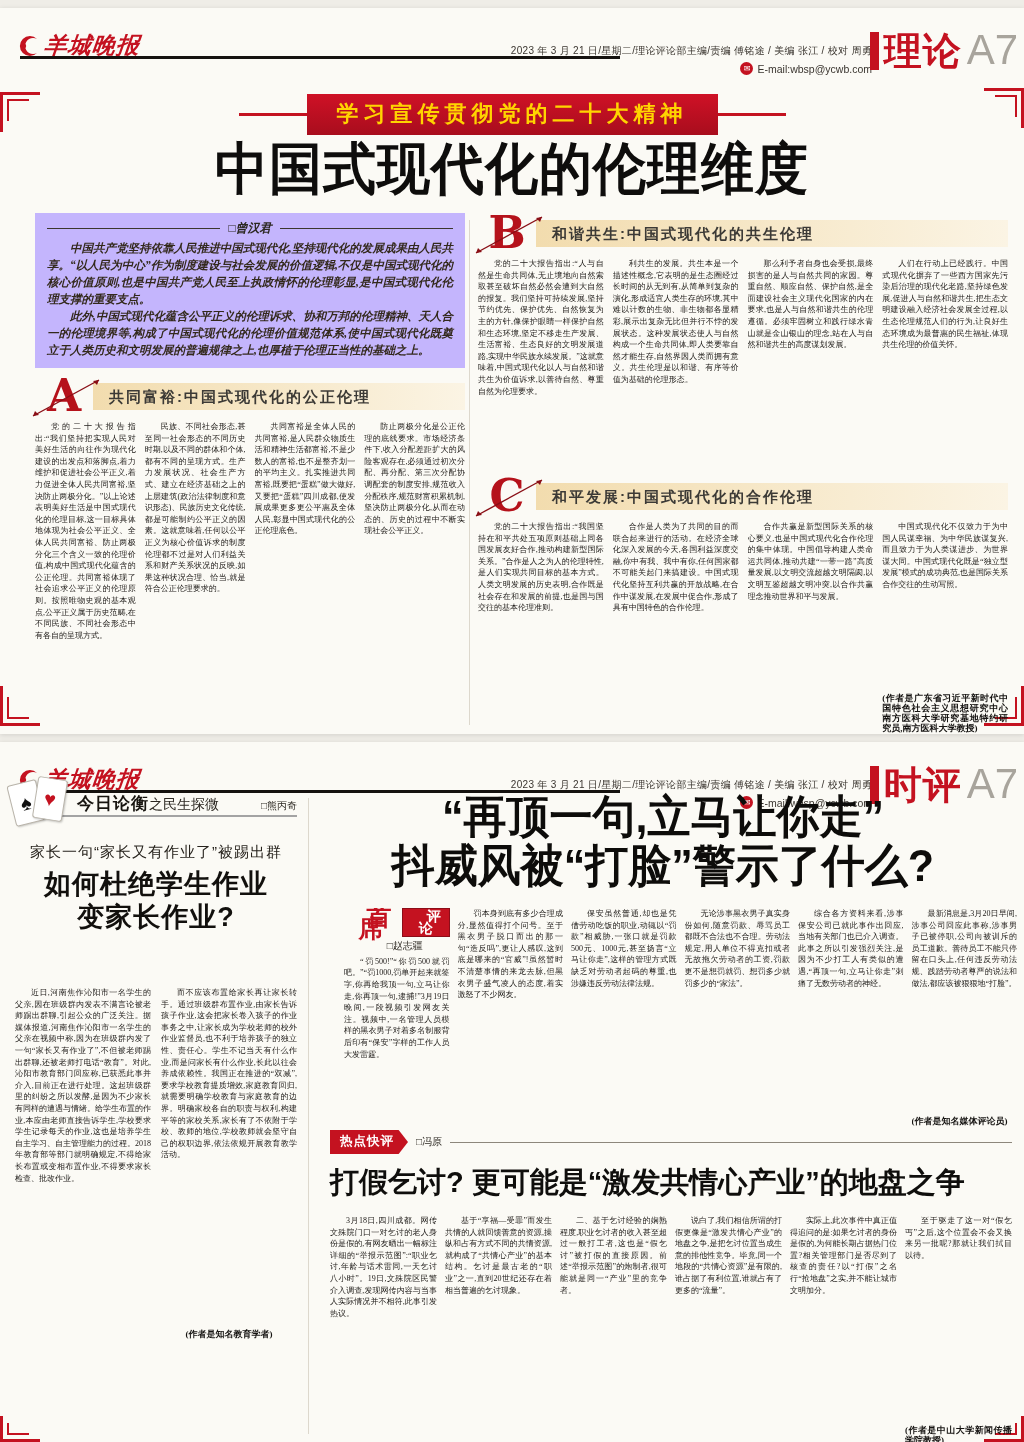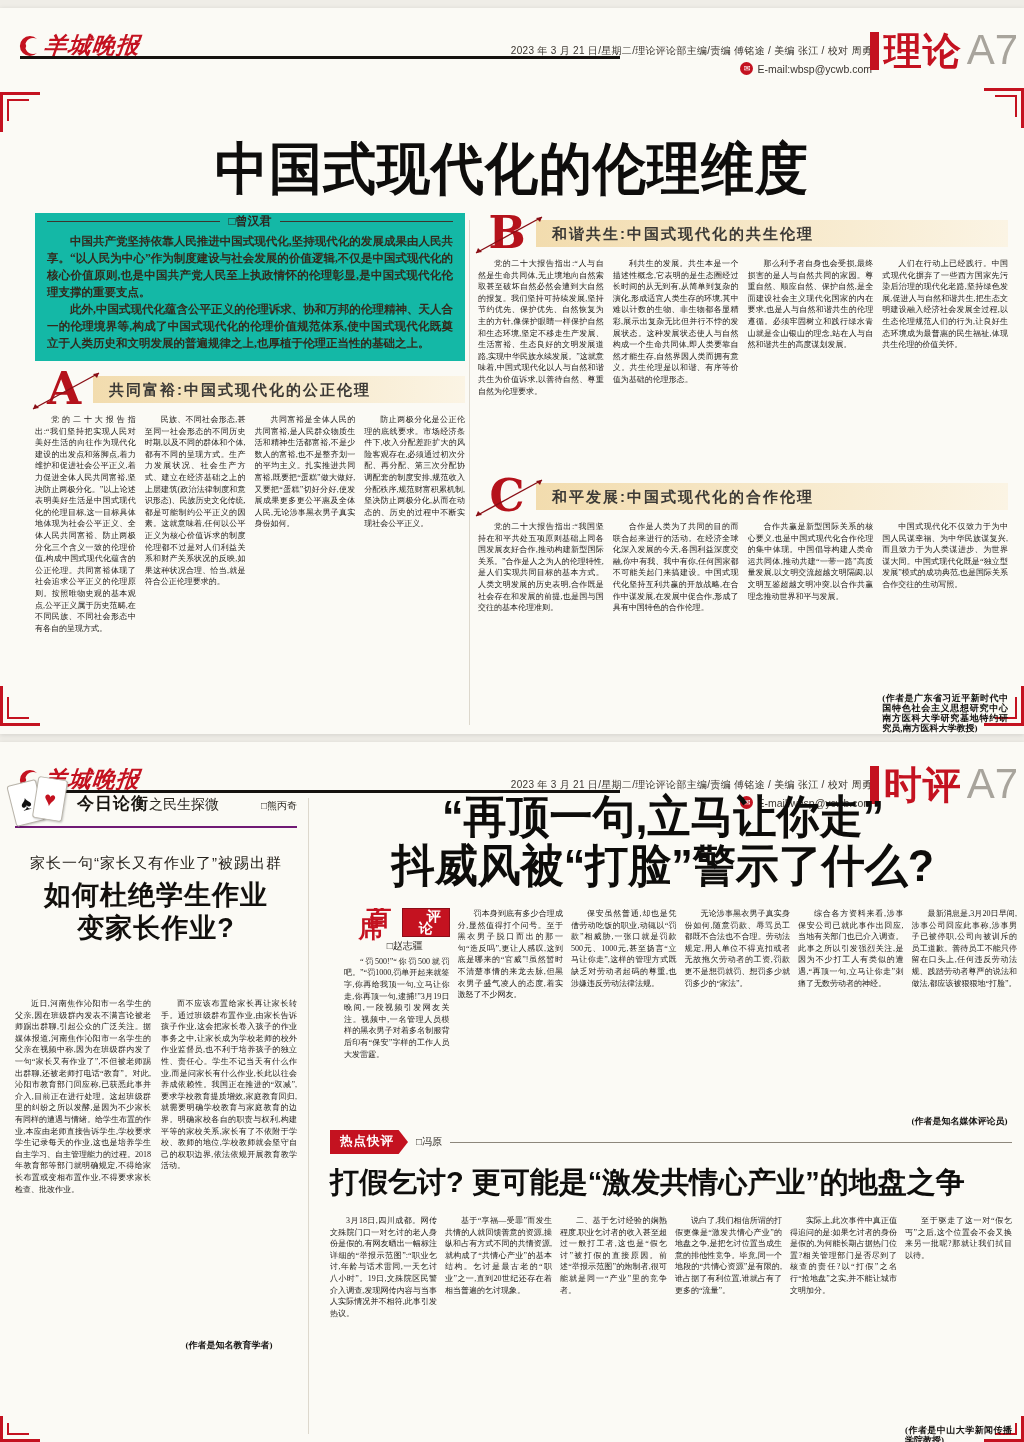--- a/index.html
+++ b/index.html
@@ -28,21 +28,21 @@
   .banner-line { width:68px; height:3px; background:#c41220; }
   .banner-box { background:linear-gradient(180deg,#cf1126,#a80d1d); color:#ffd400; font-size:22px; font-weight:900; letter-spacing:5px; padding:5px 30px 6px; }
   .big-headline { position:absolute; left:0; top:126px; width:100%; text-align:center; font-size:53px; font-weight:900; color:#0e0d0c; letter-spacing:1px; transform:scaleY(1.06); }
 
   .divider-v { position:absolute; width:1px; background:#ddd8cd; }
   .t-div { left:469px; top:212px; height:505px; }
 
   .left-block { position:absolute; left:35px; top:205px; width:430px; }
   .right-block { position:absolute; left:478px; top:205px; width:530px; }
 
-  .intro-box { background:#14b8a6; padding:0 12px 9px; }
+  .intro-box { background:#c4b5fd; padding:7px 12px 9px;font-style:italic; }
   .byline-row { display:flex; align-items:center; gap:8px; margin-bottom:3px; }
   .byline-row .ln { flex:1; height:1px; background:#3c362d; }
   .byline { font-size:12px; font-weight:bold; color:#2c2822; }
   .intro-box p { font-size:11.5px; line-height:17px; color:#33291c; font-weight:600; text-align:justify; text-indent:2em; font-family:"Liberation Serif", serif; }
 
   .sec-head { display:flex; align-items:center; margin-top:10px; height:36px; }
   .sec-letter { position:relative; width:58px; height:36px; font-family:"DejaVu Serif", serif; font-weight:900; font-size:44px; line-height:36px; color:#b5121b; text-align:center; }
   .sec-letter svg { position:absolute; left:-8px; top:-4px; width:78px; height:46px; }
   .sec-title { flex:1; height:27px; line-height:27px; background:linear-gradient(90deg,#f2dcae,#fbf4e4); font-size:15px; font-weight:bold; color:#3c3a36; letter-spacing:2px; padding-left:16px; }
 
@@ -65,21 +65,21 @@
   .c-tr i.n { right:7px; top:7px; width:22px; height:22px; border-right-width:2px; border-top-width:2px; }
   .c-bl i.o { left:0; bottom:0; width:40px; height:40px; border-left-width:3px; border-bottom-width:3px; }
   .c-bl i.n { left:7px; bottom:7px; width:22px; height:22px; border-left-width:2px; border-bottom-width:2px; }
   .c-br i.o { right:0; bottom:0; width:40px; height:40px; border-right-width:3px; border-bottom-width:3px; }
   .c-br i.n { right:7px; bottom:7px; width:22px; height:22px; border-right-width:2px; border-bottom-width:2px; }
   .left-box { position:absolute; left:15px; top:50px; width:282px; }
   .cards { position:absolute; left:-6px; top:-14px; width:66px; height:56px; }
   .card { position:absolute; width:30px; height:42px; background:#fff; border:1px solid #b9b4aa; border-radius:3px; font-size:20px; line-height:40px; text-align:center; box-shadow:1px 1px 2px rgba(0,0,0,.2); }
   .card-spade { left:2px; top:4px; transform:rotate(-14deg); color:#111; }
   .card-heart { left:26px; top:0; transform:rotate(9deg); color:#c41220; }
-  .tf-head { display:flex; align-items:baseline; padding-left:62px; border-bottom:2px solid #701a75; padding-bottom:11px; }
+  .tf-head { display:flex; align-items:baseline; padding-left:62px; border-bottom:2px solid #a3a3a3; padding-bottom:0; }
   .tf-title { font-size:17px; font-weight:900; color:#17140f; letter-spacing:1px; }
   .tf-sub { font-size:14px; color:#2c2822; }
   .tf-author { margin-left:auto; font-size:10px; color:#2c2822; }
   .kicker { margin-top:26px; text-align:center; font-size:15px; color:#26221c; letter-spacing:1px; }
   .lb-headline { margin-top:6px; text-align:center; font-size:27px; font-weight:900; color:#12100d; line-height:33px; letter-spacing:1px; }
   .lb-cols { display:flex; gap:10px; margin-top:14px; }
   .lb-cols .col { height:352px;margin-top:39px; }
   .lb-credit { text-align:center; }
 
   .main-headline { position:absolute; left:312px; top:52px; width:702px; text-align:center; font-size:43px; font-weight:900; color:#0d0c0a; line-height:47px; letter-spacing:0; transform:scaleY(1.05); }
@@ -137,20 +137,25 @@
       <span class="env-icon">✉</span>
       <span>E-mail:wbsp@ycwb.com</span>
     </div>
     <div class="section-label">
       <span class="section-bar"></span>
       <span class="section-name">理论</span>
       <span class="section-page">A7</span>
     </div>
   </div>
 
+  <div class="banner-row">
+    <span class="banner-line"></span>
+    <span class="banner-box">学习宣传贯彻党的二十大精神</span>
+    <span class="banner-line"></span>
+  </div>
 
   <div class="big-headline">中国式现代化的伦理维度</div>
 
   <div class="divider-v t-div"></div>
 
   <div class="left-block">
     <div class="intro-box">
       <div class="byline-row">
         <span class="ln"></span>
         <span class="byline">□曾汉君</span>
@@ -167,21 +172,21 @@
             <line x1="6" y1="42" x2="72" y2="6" stroke="#8a0f16" stroke-width="1.4"></line>
             <path d="M72 6 l-6 1 4 4 z" fill="#8a0f16"></path>
             <path d="M6 42 l6 -1 -4 -4 z" fill="#8a0f16"></path>
           </svg>
       </span>
       <span class="sec-title">共同富裕:中国式现代化的公正伦理</span>
     </div>
     <div class="cols a-body">
       <div class="col">党的二十大报告指出:“我们坚持把实现人民对美好生活的向往作为现代化建设的出发点和落脚点,着力维护和促进社会公平正义,着力促进全体人民共同富裕,坚决防止两极分化。”以上论述表明美好生活是中国式现代化的伦理目标,这一目标具体地体现为社会公平正义、全体人民共同富裕、防止两极分化三个含义一致的伦理价值,构成中国式现代化蕴含的公正伦理。共同富裕体现了社会追求公平正义的伦理原则。按照唯物史观的基本观点,公平正义属于历史范畴,在不同民族、不同社会形态中有各自的呈现方式。</div>
       <div class="col">民族、不同社会形态,甚至同一社会形态的不同历史时期,以及不同的群体和个体,都有不同的呈现方式。生产力发展状况、社会生产方式、建立在经济基础之上的上层建筑(政治法律制度和意识形态)、民族历史文化传统,都是可能制约公平正义的因素。这就意味着,任何以公平正义为核心价值诉求的制度伦理都不过是对人们利益关系和财产关系状况的反映,如果这种状况合理、恰当,就是符合公正伦理要求的。</div>
-      <div class="col">共同富裕是全体人民的共同富裕,是人民群众物质生活和精神生活都富裕,不是少数人的富裕,也不是整齐划一的平均主义。扎实推进共同富裕,既要把“蛋糕”做大做好,又要把“蛋糕”切好分好,使发展成果更多更公平惠及全体人民,无论涉事黑衣男子真实身份如何。</div>
+      <div class="col">共同富裕是全体人民的共同富裕,是人民群众物质生活和精神生活都富裕,不是少数人的富裕,也不是整齐划一的平均主义。扎实推进共同富裕,既要把“蛋糕”做大做好,又要把“蛋糕”四川成都,使发展成果更多更公平惠及全体人民,彰显中国式现代化的公正伦理底色。</div>
       <div class="col">防止两极分化是公正伦理的底线要求。市场经济条件下,收入分配差距扩大的风险客观存在,必须通过初次分配、再分配、第三次分配协调配套的制度安排,规范收入分配秩序,规范财富积累机制,坚决防止两极分化,从而在动态的、历史的过程中不断实现社会公平正义。</div>
     </div>
   </div>
 
   <div class="right-block">
     <div class="sec-head" style="margin-top:2px;">
       <span class="sec-letter">
         <span>B</span>
         <svg viewBox="0 0 78 46">
             <line x1="6" y1="42" x2="72" y2="6" stroke="#8a0f16" stroke-width="1.4"></line>

